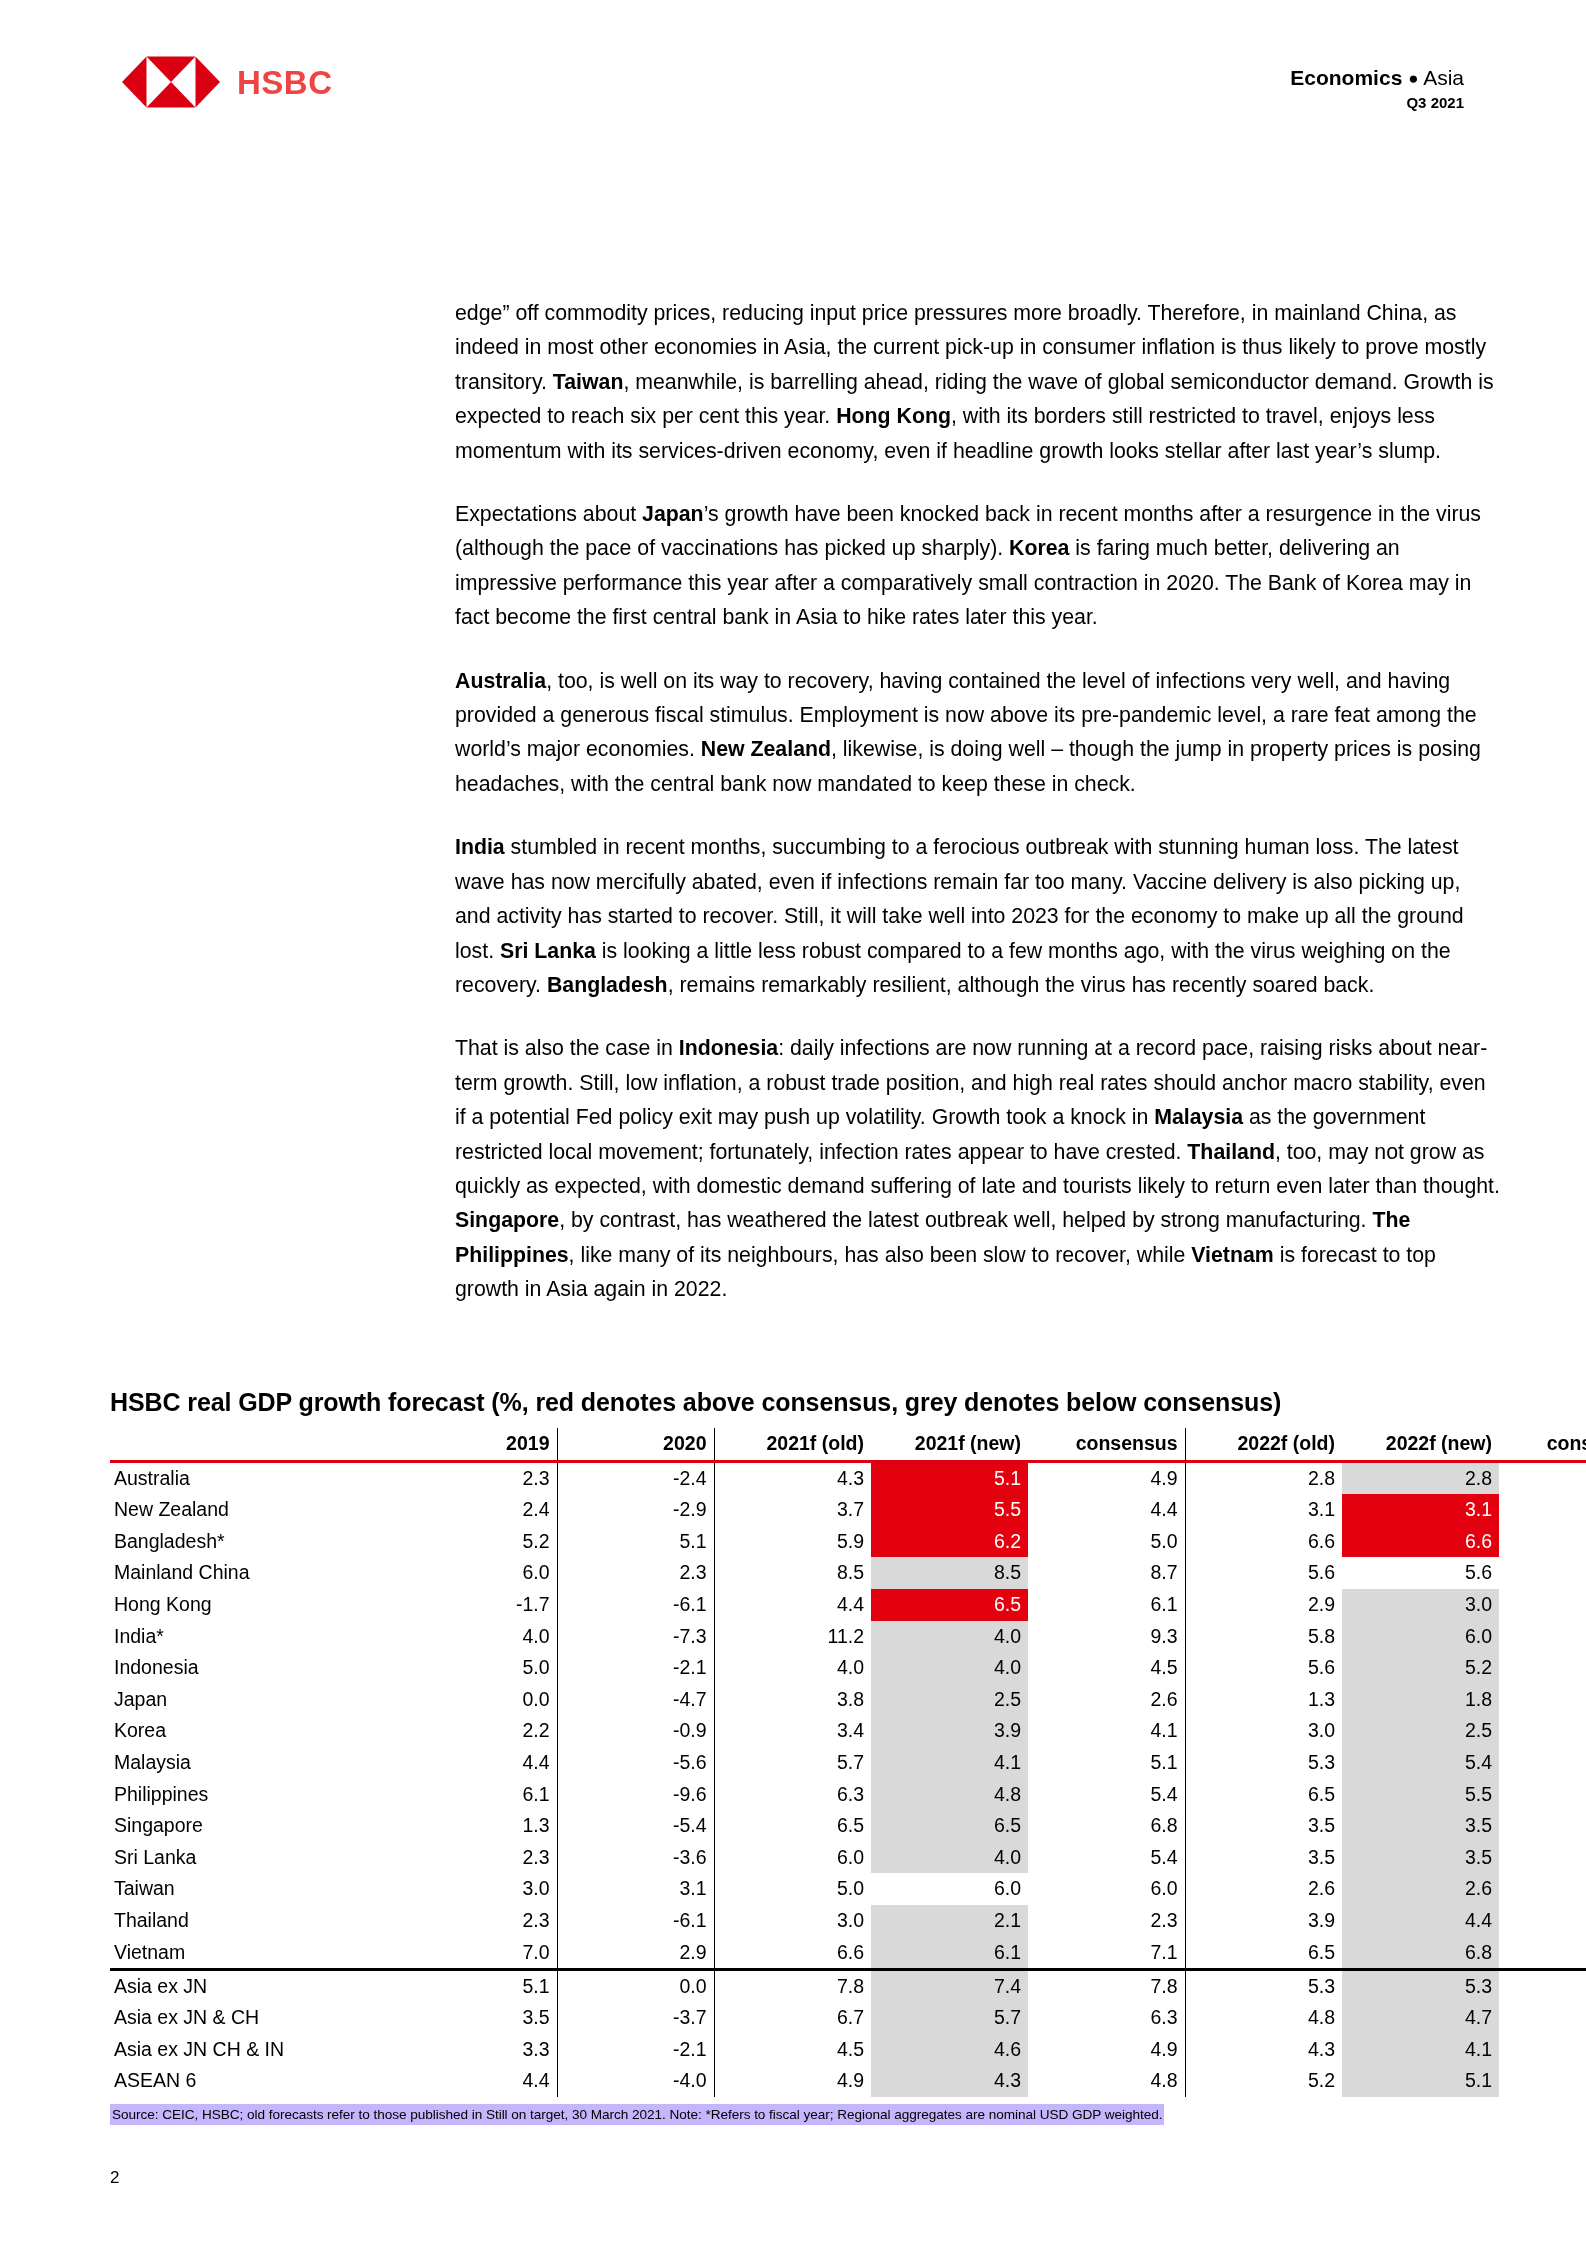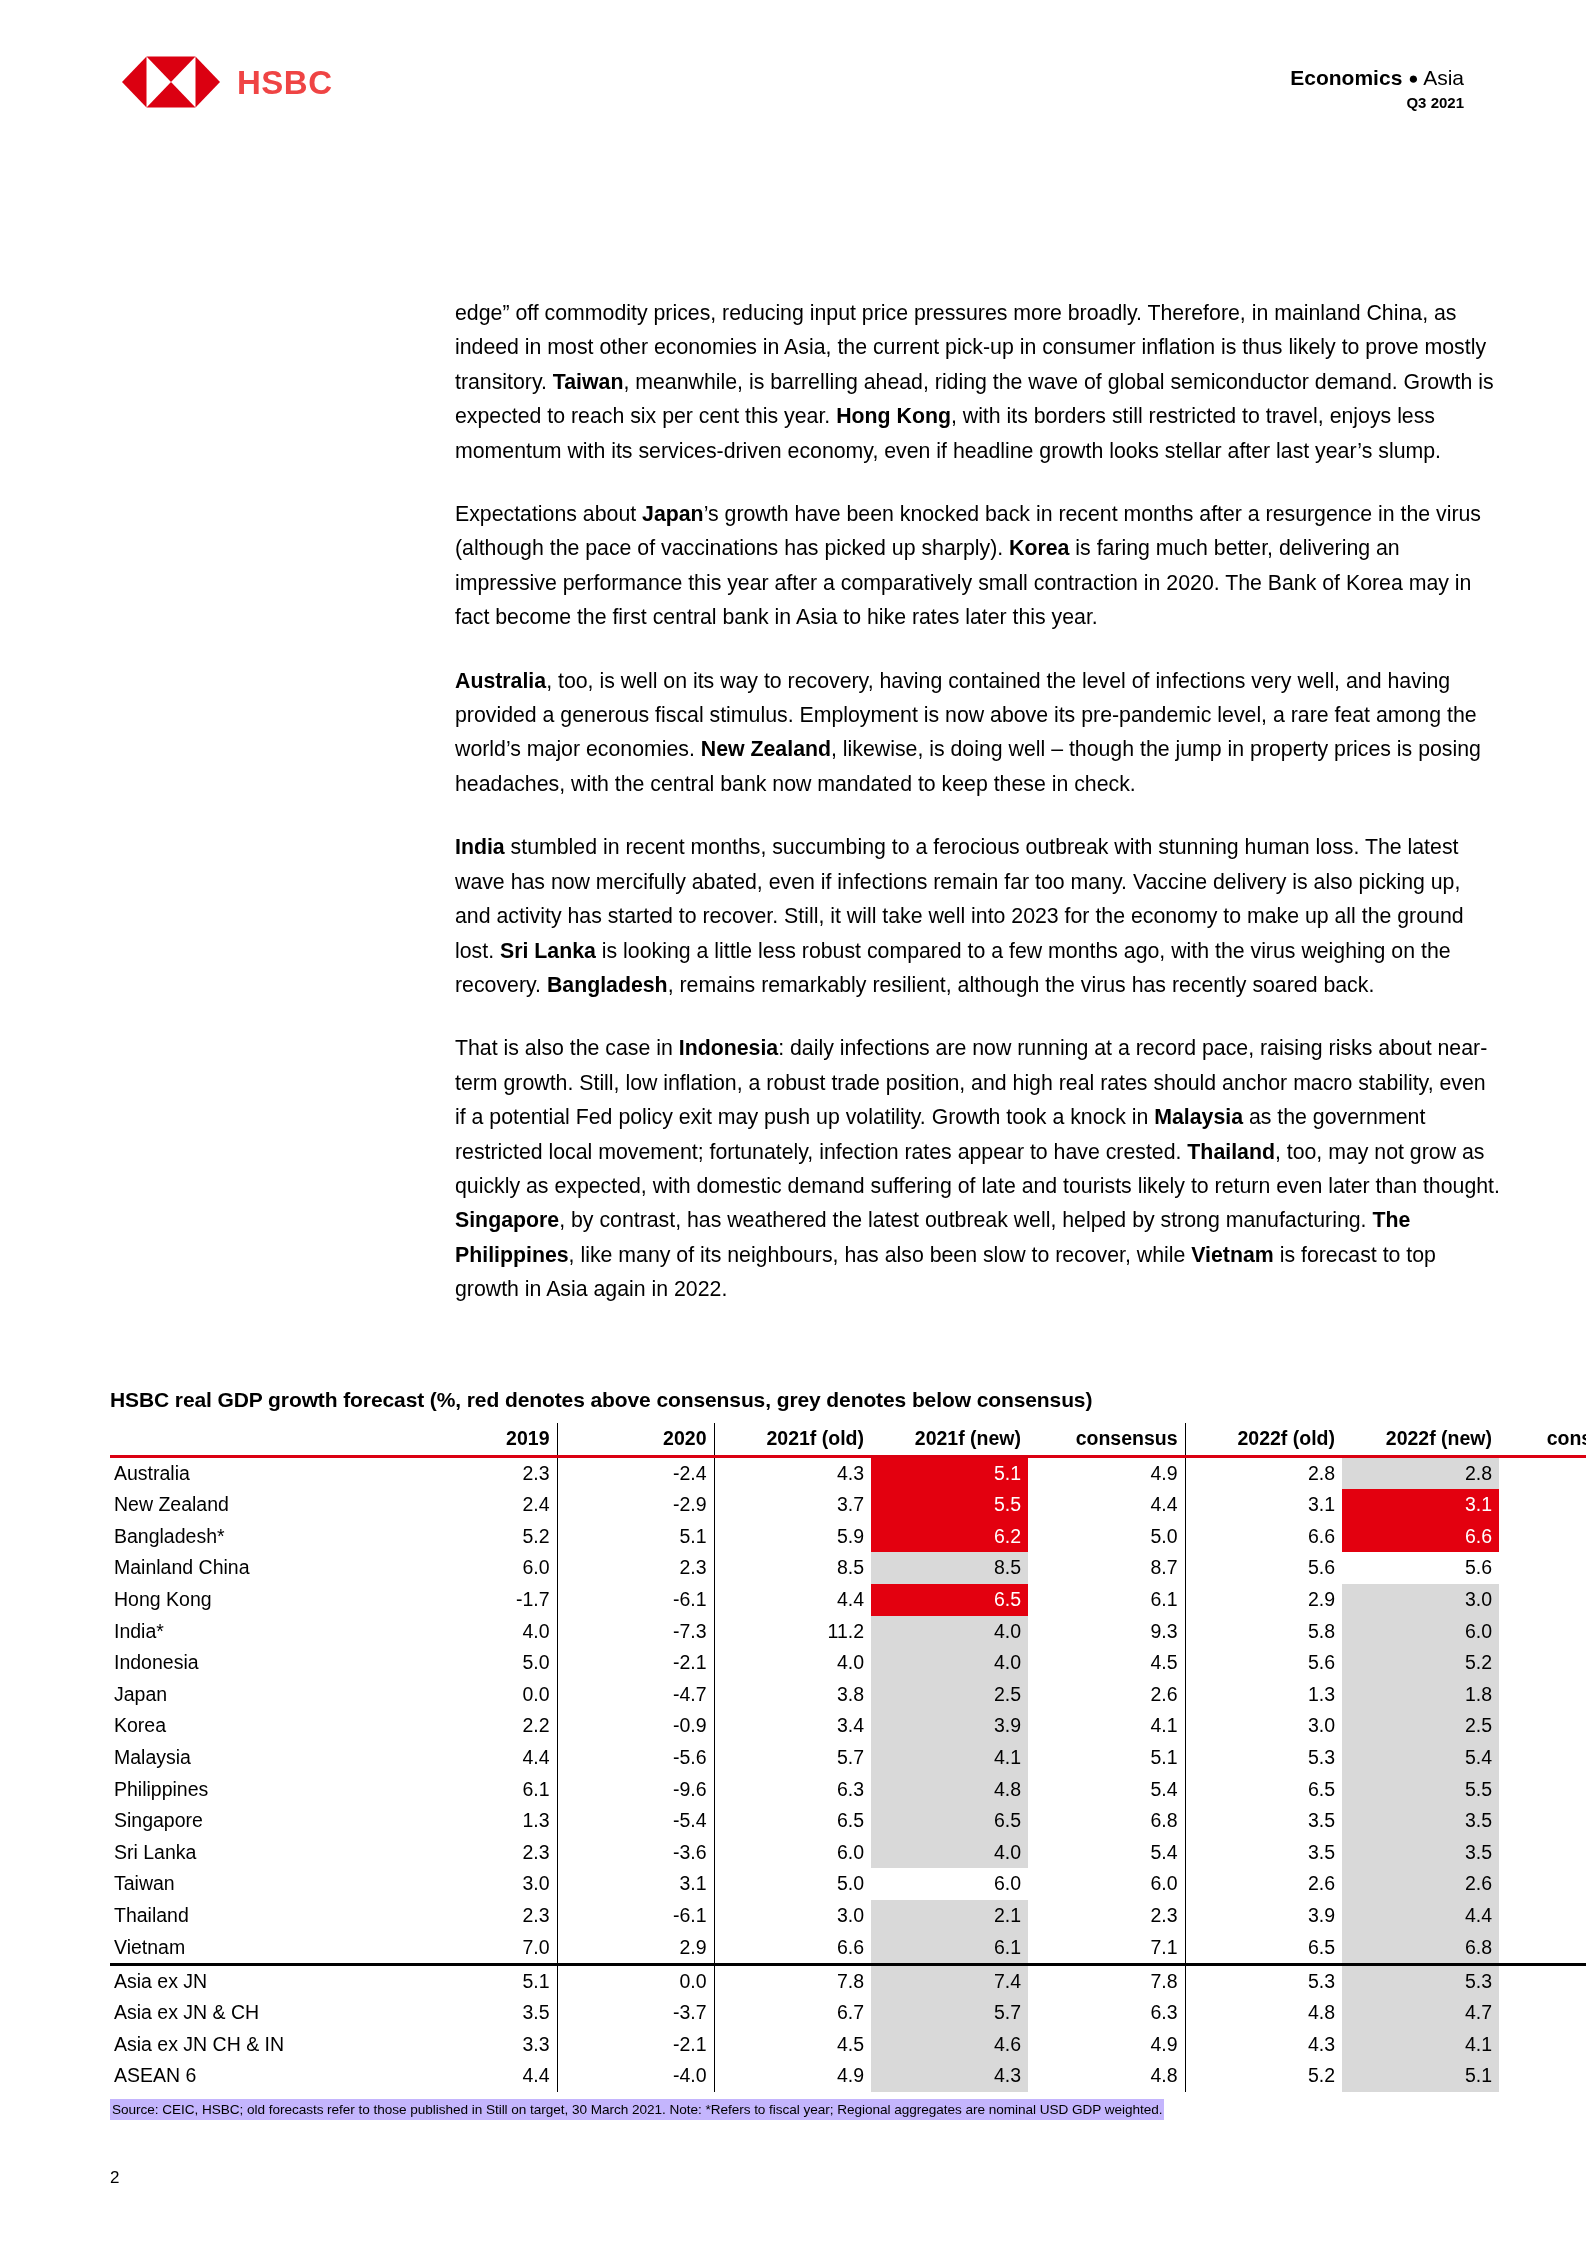--- a/index.html
+++ b/index.html
@@ -73,21 +73,21 @@
   .content p b { font-weight: bold; }
 
   
   .table-block {
     position: absolute;
     left: 110px;
     top: 1388px;
     width: 1390px;
   }
   .table-title {
-    font-size: 21px;
+    font-size: 25px;
     font-weight: bold;
     margin-bottom: 11px;
     letter-spacing: -0.1px;
   }
   table.gdp {
     width: 100%;
     border-collapse: collapse;
     font-size: 19.5px;
     table-layout: fixed;
   }

